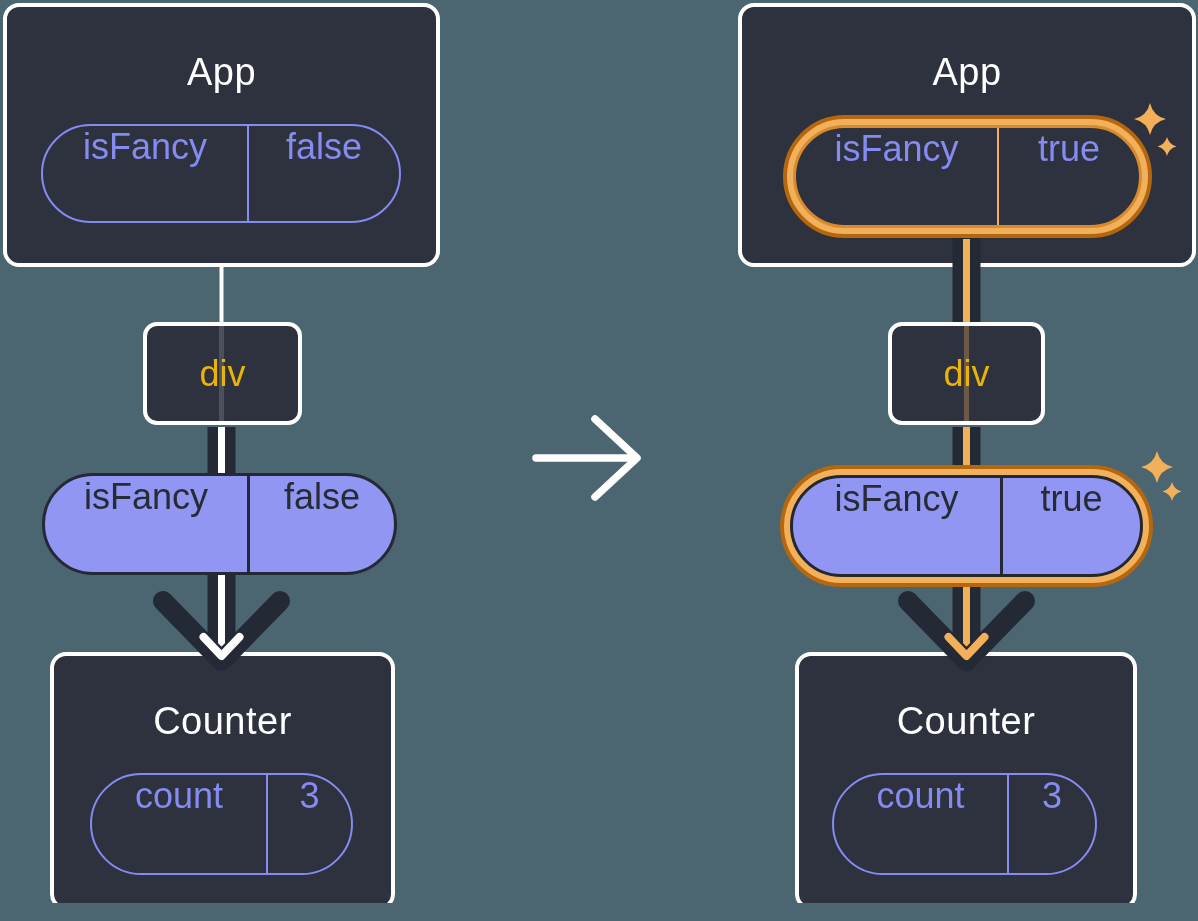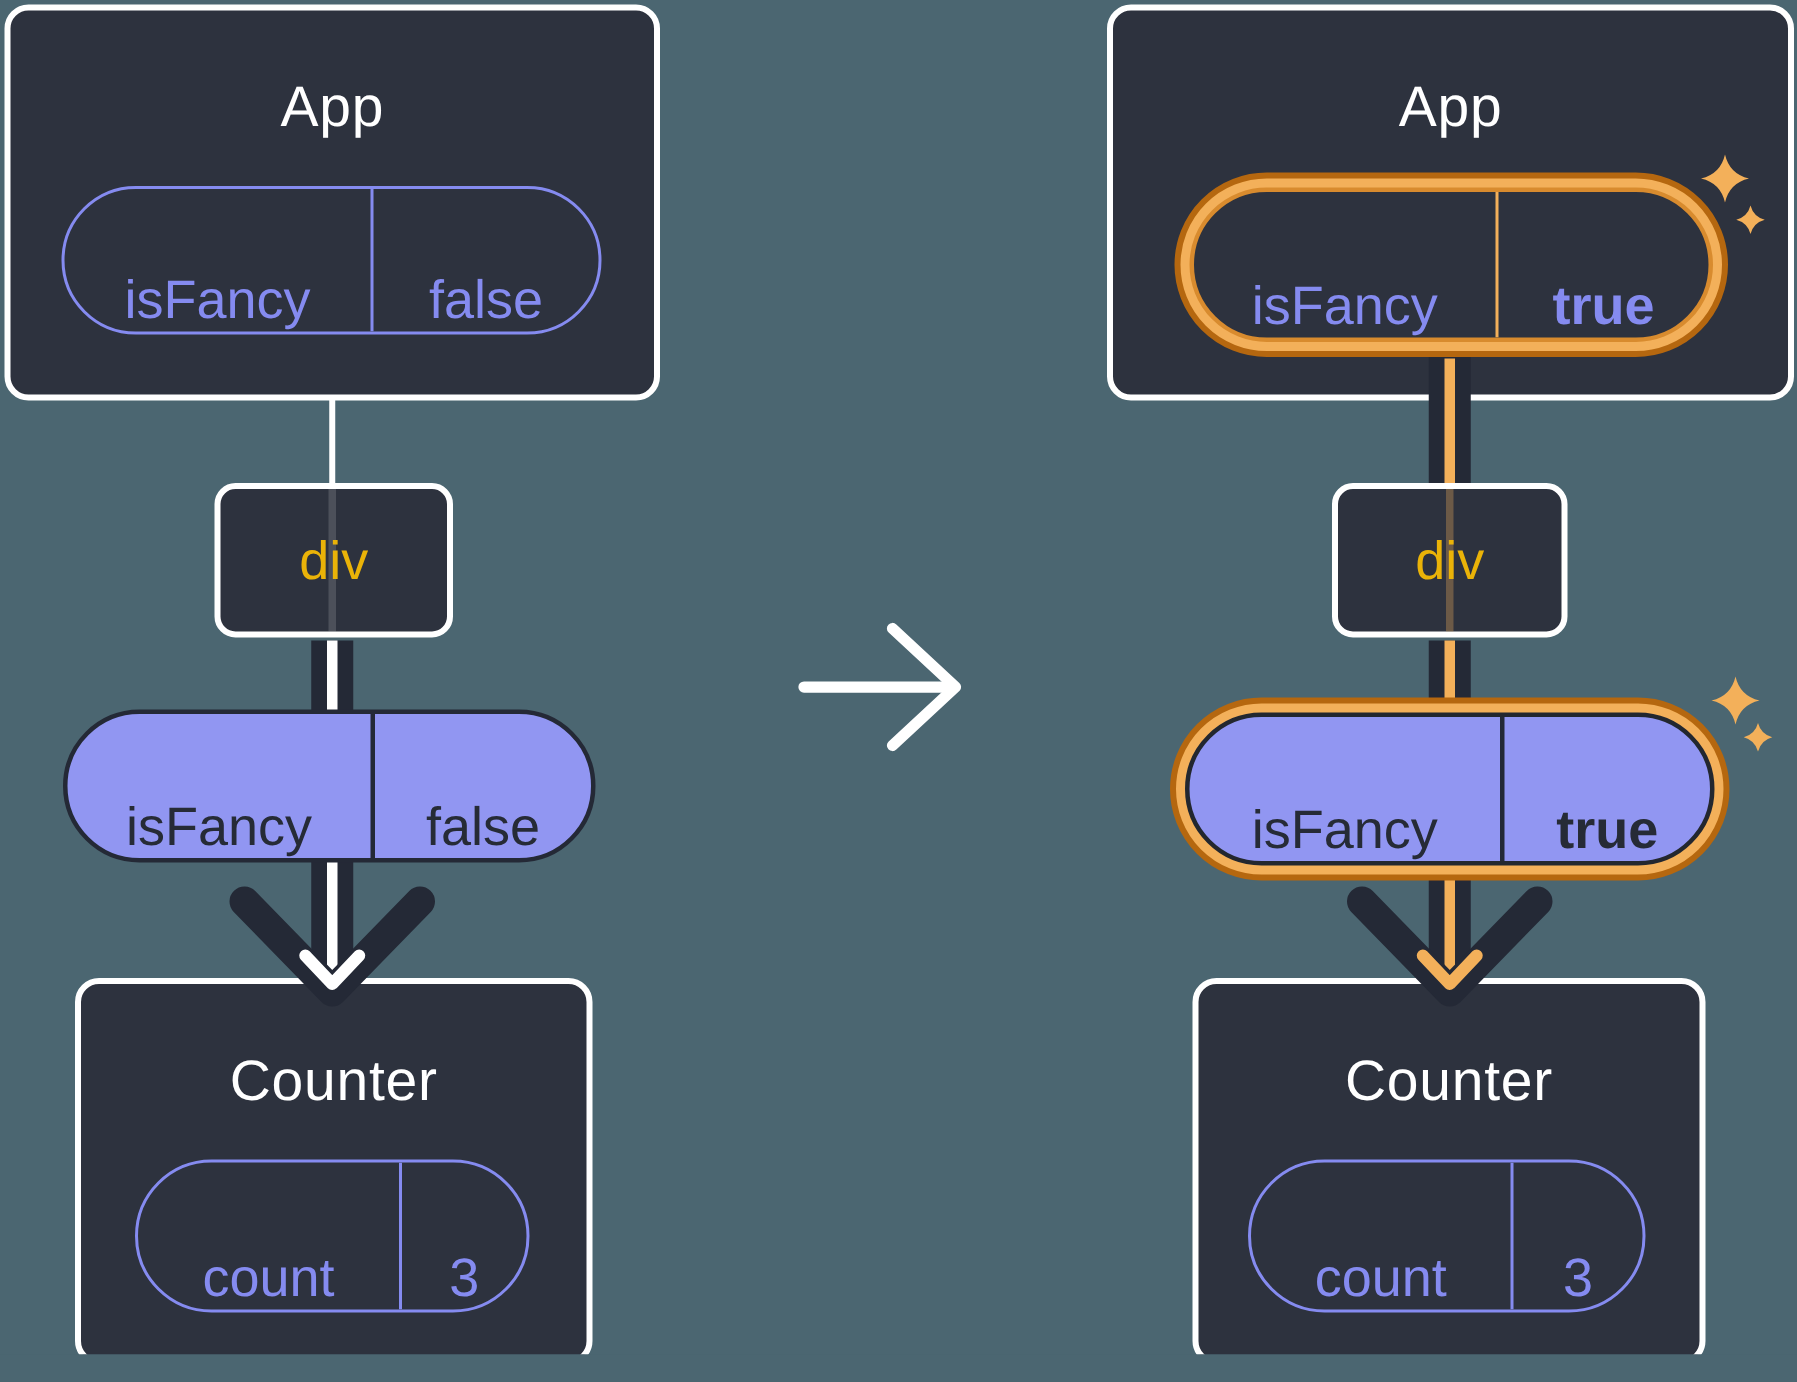--- a/index.html
+++ b/index.html
@@ -30,21 +30,21 @@
     position:absolute;inset:0;
     display:flex;align-items:center;justify-content:center;
     color:#eab308;font-size:36px;font-weight:500;
   }
   .stripe{position:absolute;top:0;bottom:0;width:5px;}
   .stripe.white-tint{background:rgba(255,255,255,0.15);}
   .stripe.orange-tint{background:rgba(243,176,90,0.32);}
 
   .pill{
     position:absolute;
-    display:flex;align-items:flex-end;
+    display:flex;align-items:flex-start;
     box-sizing:border-box;
     border-radius:999px;
     z-index:3;
     overflow:hidden;
   }
   .pill .cell{
     display:flex;align-items:center;justify-content:center;
     font-size:36px;
   }
   .pill .cell.grow{flex:1;}
@@ -63,21 +63,21 @@
     background:#f3b05a;
     border-radius:999px;
     padding:6px;
     z-index:3;
   }
   .ring .pill{position:relative;width:100%;height:100%;z-index:auto;}
   .ring .dark-pill{background:#2d323e;border:3px solid #d88b2e;color:#858bf0;}
   .ring .dark-pill .divider{width:2px;background:#f3b05a;}
   .ring .filled-pill{border-color:#23272f;}
 
-  .bold{font-weight:700;}
+  .bold{font-weight:400;}
 
   svg.layer{position:absolute;left:0;top:0;z-index:2;pointer-events:none;}
   svg.layer.top{z-index:4;}
 </style>
 </head>
 <body>
 
 <div id="stage">
 
   <div class="card" style="left:3px;top:3px;width:437px;height:264px;">

